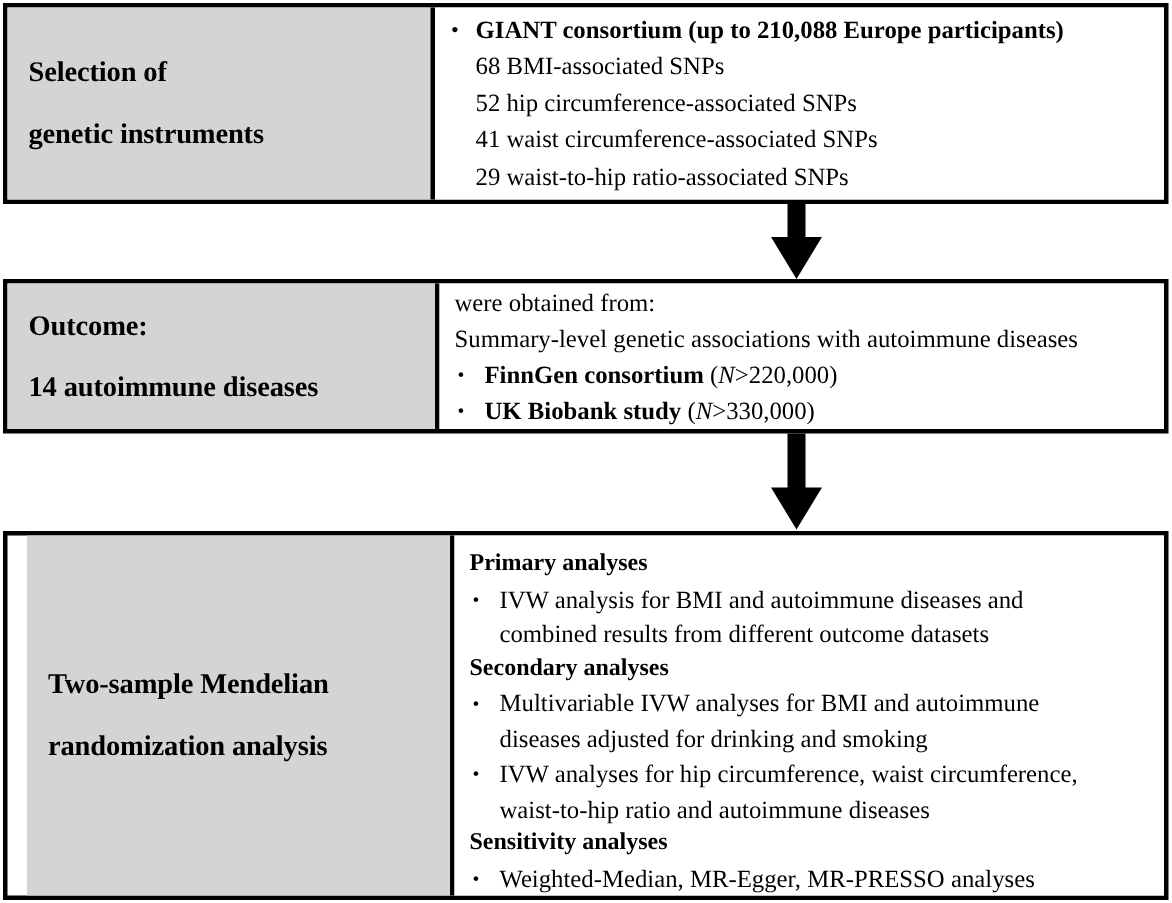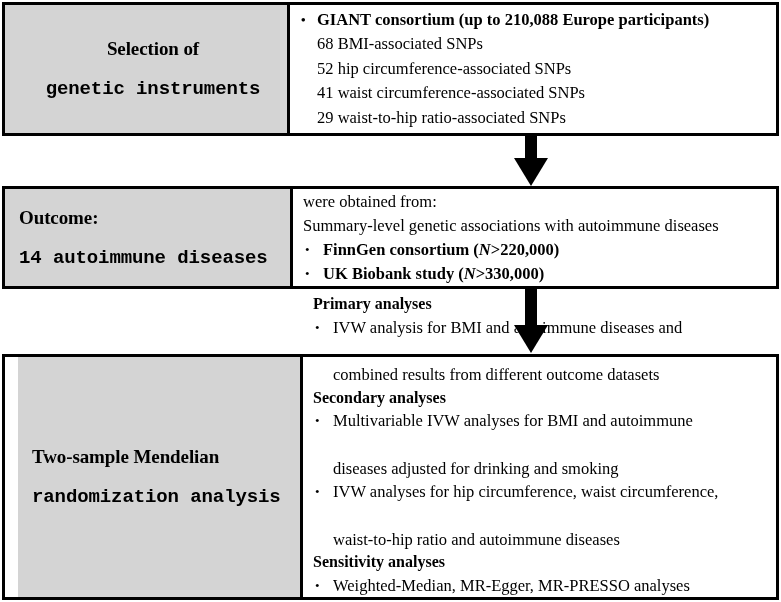--- a/index.html
+++ b/index.html
@@ -49,25 +49,25 @@
     padding: 0 8px 0 10px;
   }
 
   .left-line {
     font-weight: bold;
     font-size: 19px;
     line-height: 1.0;
     letter-spacing: -0.1px;
     white-space: nowrap;
   }
-  .left-line + .left-line { margin-top: 22px; font-family: Liberation Mono, monospace; }
+  .left-line + .left-line { margin-top: 22px; }
 
   
   #box-instruments { left: 2px; top: 2px; width: 777px; height: 134px; }
-  #box-instruments .box-left { width: 285px; align-items: center; }
+  #box-instruments .box-left { width: 285px; }
 
   .b1-row {
     font-size: 16.5px;
     line-height: 24.5px;
     white-space: nowrap;
   }
   .b1-row.head {
     font-weight: bold;
     position: relative;
     padding-left: 17px;
@@ -98,21 +98,21 @@
     white-space: nowrap;
   }
   .b2-bullet .bullet {
     position: absolute;
     left: 2px;
     top: 0;
     font-size: 13px;
     line-height: 24px;
   }
   .b2-bullet .lbl { font-weight: bold; }
-  .b2-bullet .num { font-weight: bold; }
+  .b2-bullet .num { font-weight: normal; }
   .ital { font-style: italic; }
 
   
   #box-mr { left: 2px; top: 354px; width: 777px; height: 246px; }
   #box-mr .box-left { width: 285px; margin-left: 13px; }
   #box-mr .box-right { justify-content: flex-end; padding-top: 5px; }
 
   .b3-head {
     font-weight: bold;
     font-size: 16px;
@@ -124,21 +124,21 @@
     font-size: 16.5px;
     line-height: 23.5px;
   }
   .b3-item .bullet {
     position: absolute;
     left: 2px;
     top: 0;
     font-size: 13px;
     line-height: 23.5px;
   }
-  .b3-item .l2 { display: block; margin-top: 24px; }
+  .b3-item .l2 { display: block; }
 
   
   .arrow {
     position: absolute;
     width: 34px;
   }
   .arrow .shaft {
     position: absolute;
     left: 11px;
     top: 0;

